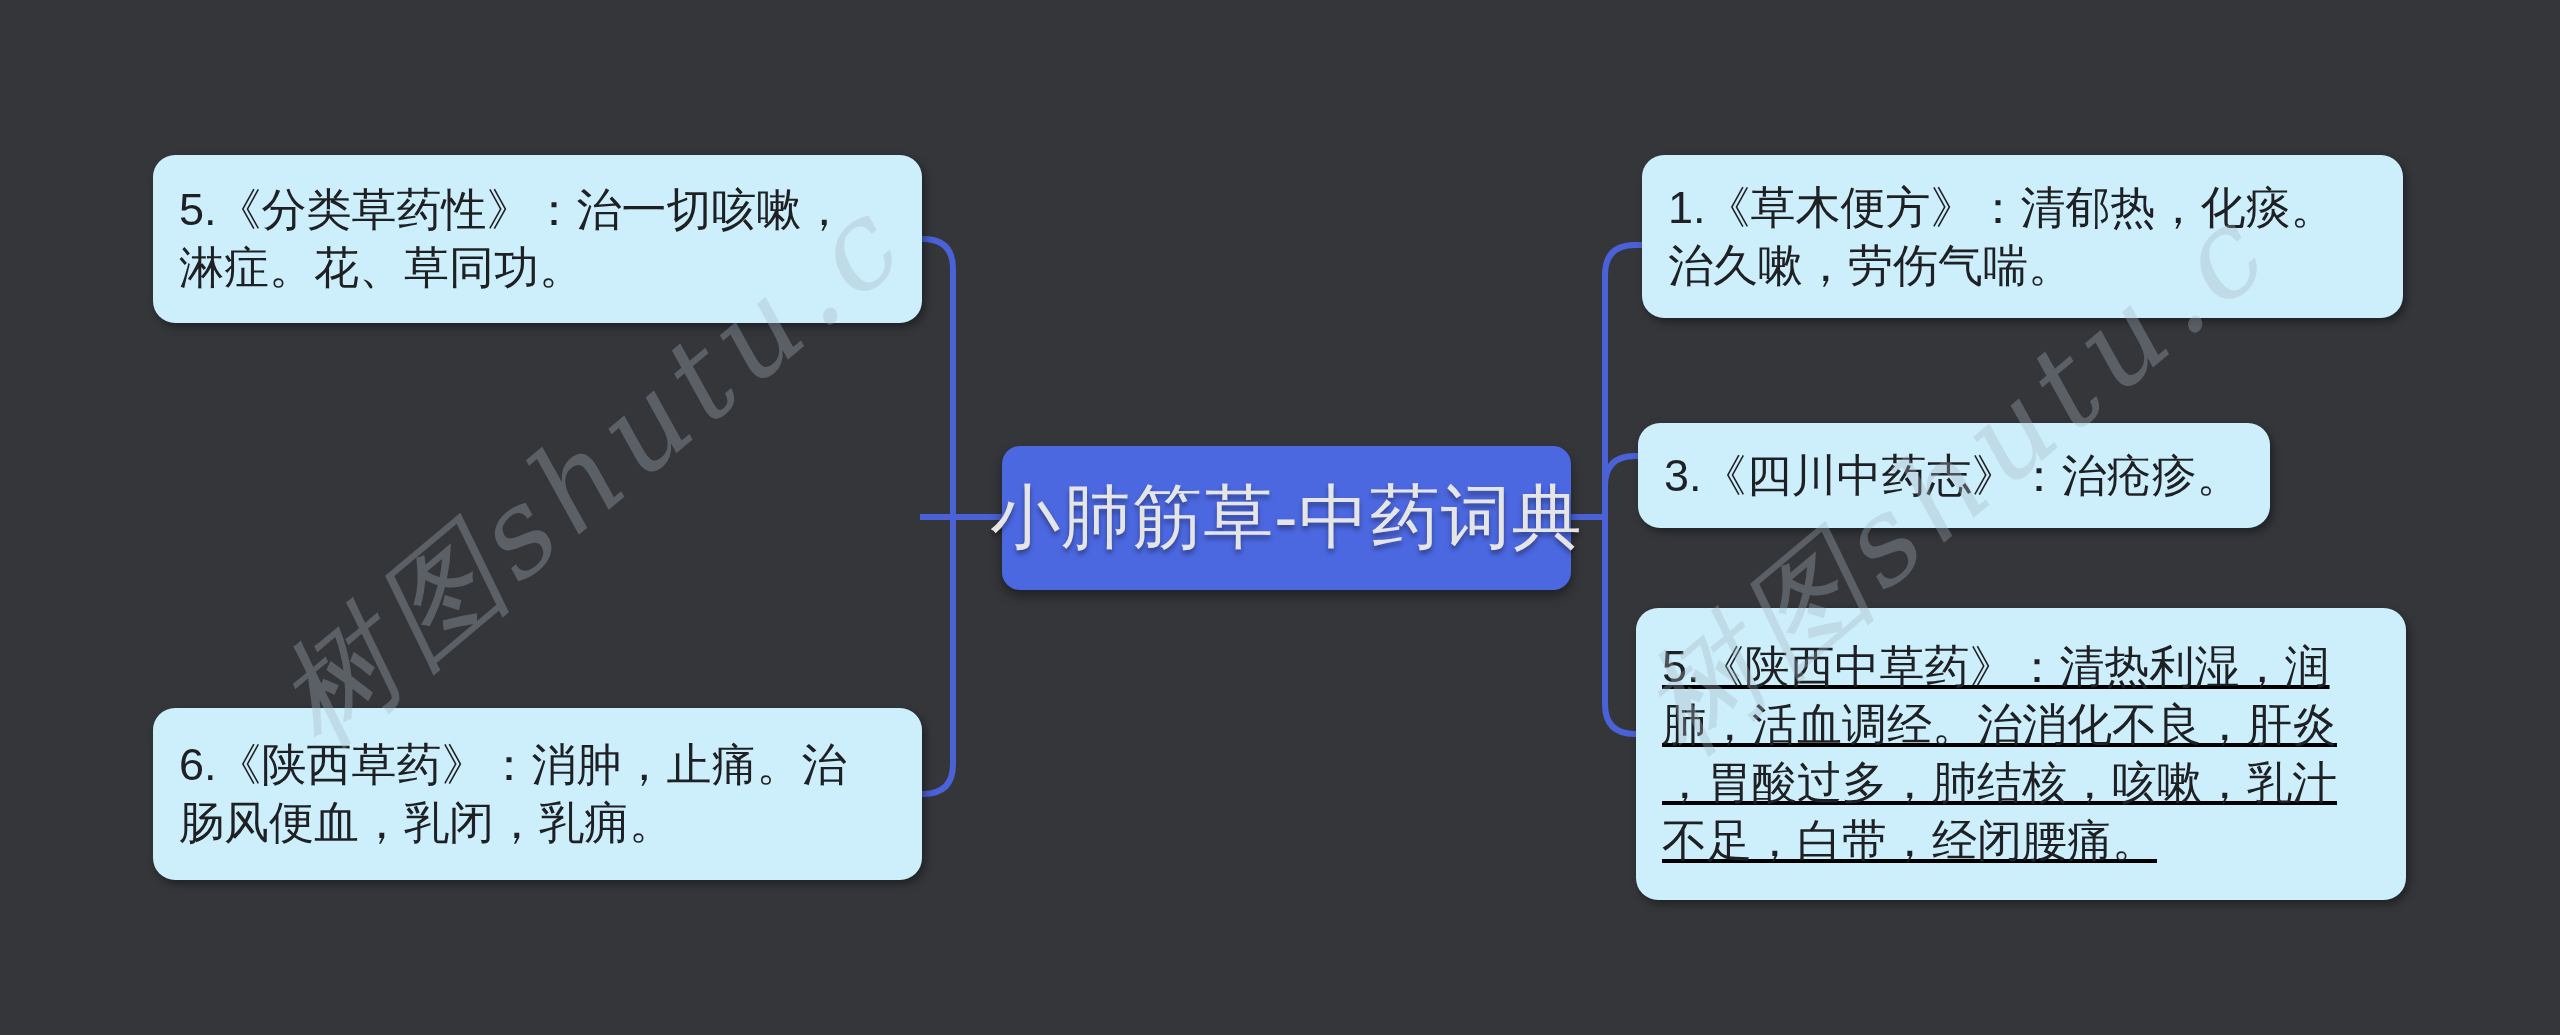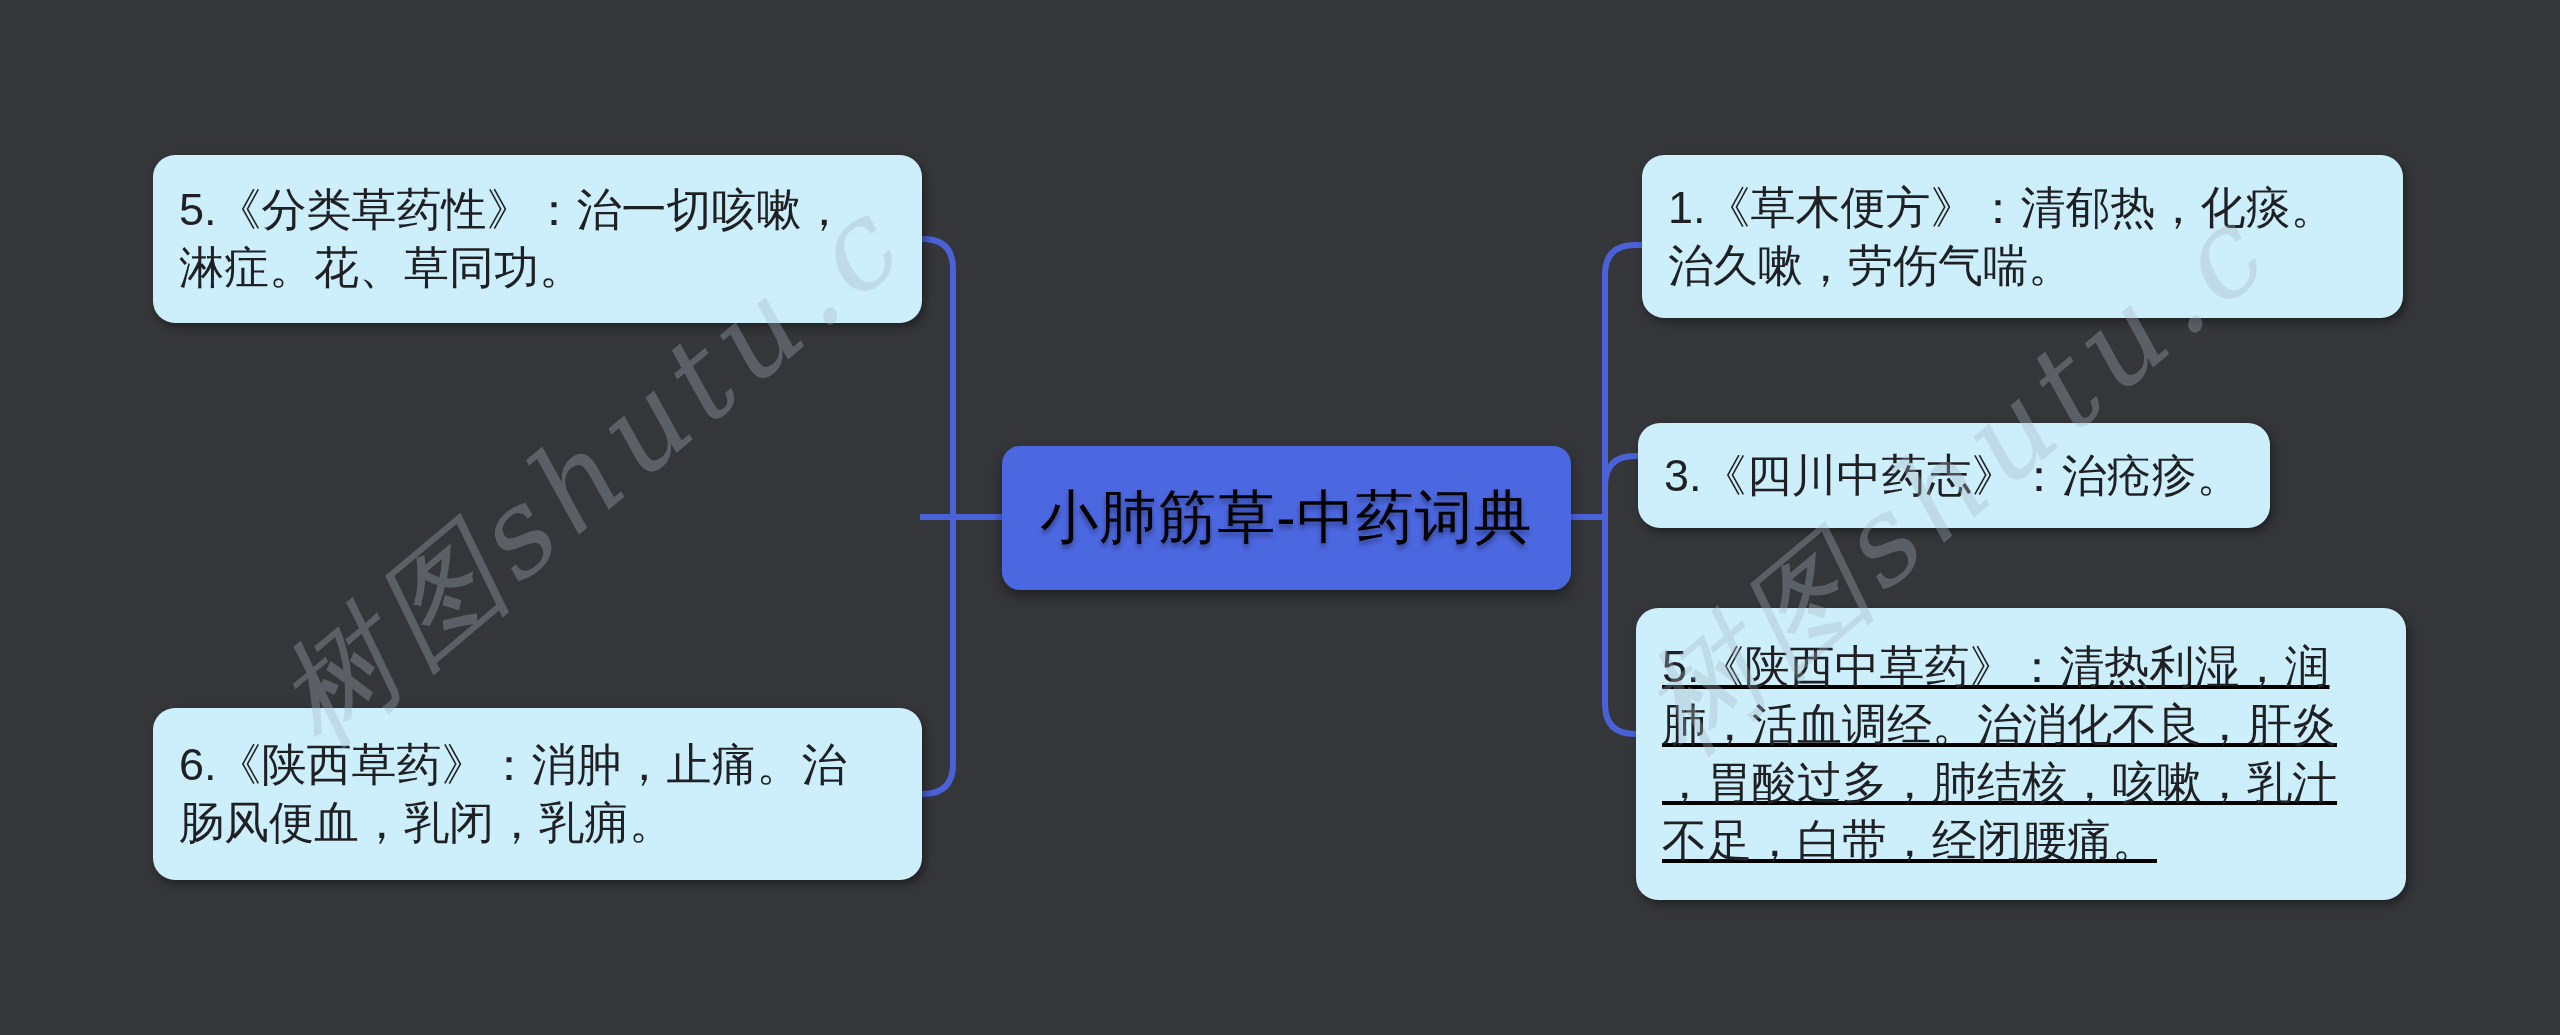--- a/index.html
+++ b/index.html
@@ -44,22 +44,22 @@
   .root-node{
     position:absolute;
     left:1002px;top:446px;width:569px;height:144px;
     background:#4c68e1;
     border-radius:18px;
     display:flex;align-items:center;justify-content:center;
     box-shadow:0 6px 12px rgba(0,0,0,0.40);
     cursor:pointer;
   }
   .root-node .root-text{
-    color:#000000;
-    font-size:58px;
+    color:#e5e5e5;
+    font-size:70px;
     letter-spacing:1px;
     text-shadow:0 4px 5px rgba(0,0,0,0.38);
     white-space:nowrap;
   }
 
   
   .watermark{
     position:absolute;
     font-family:"DejaVu Serif","Liberation Serif",serif;
     font-style:italic;

